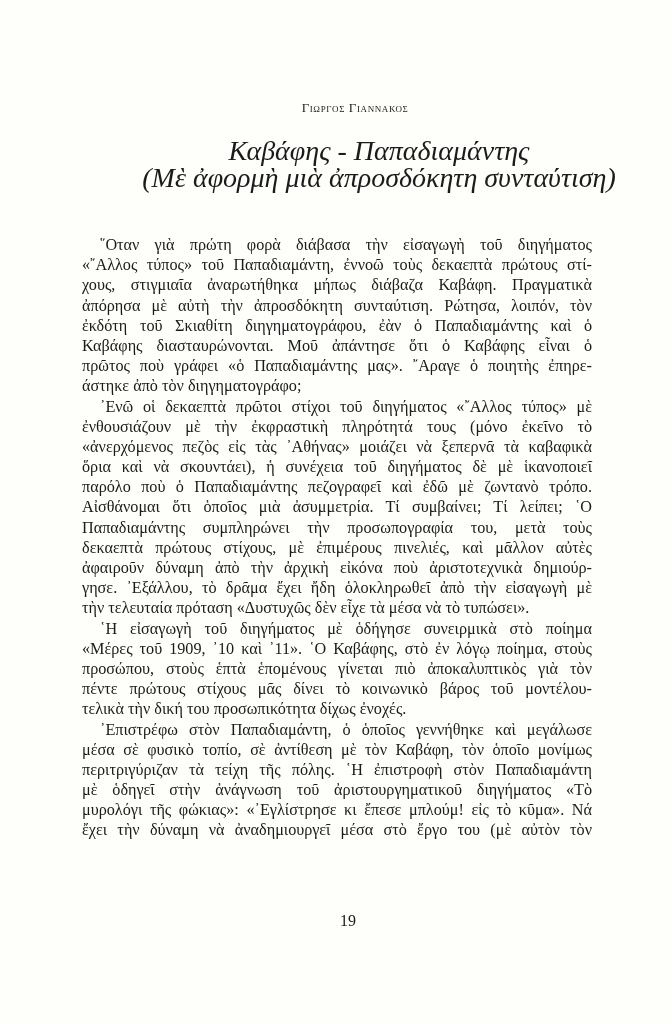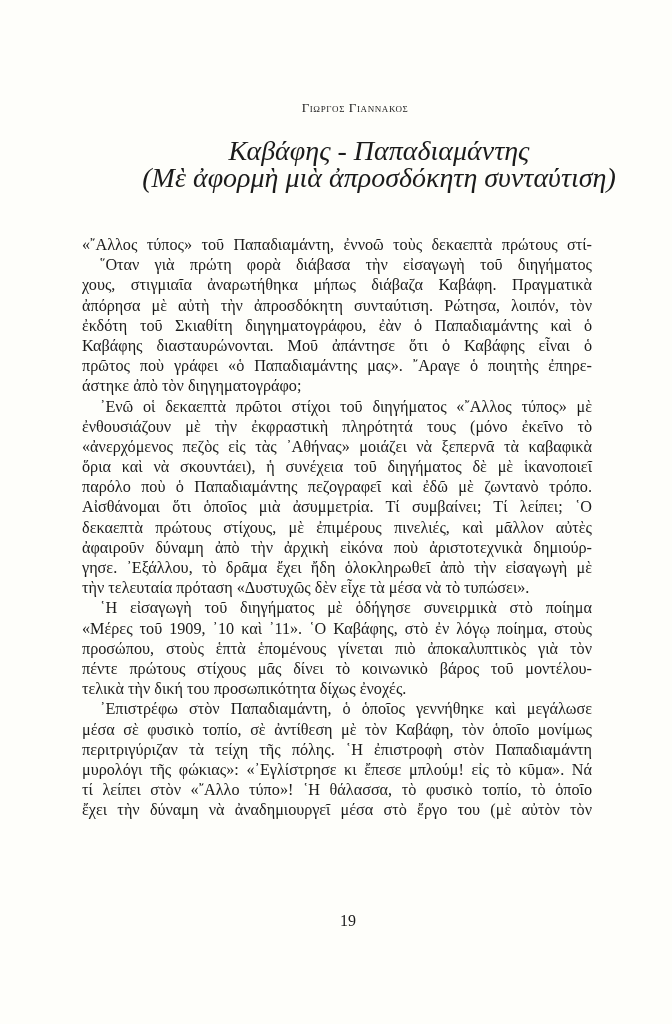--- a/index.html
+++ b/index.html
@@ -78,45 +78,46 @@
 
 <div class="page">
   <div class="running-head">Γιωργος Γιαννακος</div>
 
   <div class="title-block">
     <div>Καβάφης - Παπαδιαμάντης</div>
     <div>(Μὲ ἀφορμὴ μιὰ ἀπροσδόκητη συνταύτιση)</div>
   </div>
 
   <div class="body-text">
+    <span class="line indent">῞Οταν γιὰ πρώτη φορὰ διάβασα τὴν εἰσαγωγὴ τοῦ διηγήματος</span>
     <span class="line">«῎Αλλος τύπος» τοῦ Παπαδιαμάντη, ἐννοῶ τοὺς δεκαεπτὰ πρώτους στί-</span>
-    <span class="line indent">῞Οταν γιὰ πρώτη φορὰ διάβασα τὴν εἰσαγωγὴ τοῦ διηγήματος</span>
     <span class="line">χους, στιγμιαῖα ἀναρωτήθηκα μήπως διάβαζα Καβάφη. Πραγματικὰ</span>
     <span class="line">ἀπόρησα μὲ αὐτὴ τὴν ἀπροσδόκητη συνταύτιση. Ρώτησα, λοιπόν, τὸν</span>
     <span class="line">ἐκδότη τοῦ Σκιαθίτη διηγηματογράφου, ἐὰν ὁ Παπαδιαμάντης καὶ ὁ</span>
     <span class="line">Καβάφης διασταυρώνονται. Μοῦ ἀπάντησε ὅτι ὁ Καβάφης εἶναι ὁ</span>
     <span class="line">πρῶτος ποὺ γράφει «ὁ Παπαδιαμάντης μας». ῎Αραγε ὁ ποιητὴς ἐπηρε-</span>
     <span class="line last">άστηκε ἀπὸ τὸν διηγηματογράφο;</span>
     <span class="line indent">᾿Ενῶ οἱ δεκαεπτὰ πρῶτοι στίχοι τοῦ διηγήματος «῎Αλλος τύπος» μὲ</span>
     <span class="line">ἐνθουσιάζουν μὲ τὴν ἐκφραστικὴ πληρότητά τους (μόνο ἐκεῖνο τὸ</span>
     <span class="line">«ἀνερχόμενος πεζὸς εἰς τὰς ᾿Αθήνας» μοιάζει νὰ ξεπερνᾶ τὰ καβαφικὰ</span>
     <span class="line">ὅρια καὶ νὰ σκουντάει), ἡ συνέχεια τοῦ διηγήματος δὲ μὲ ἱκανοποιεῖ</span>
     <span class="line">παρόλο ποὺ ὁ Παπαδιαμάντης πεζογραφεῖ καὶ ἐδῶ μὲ ζωντανὸ τρόπο.</span>
     <span class="line">Αἰσθάνομαι ὅτι ὁποῖος μιὰ ἀσυμμετρία. Τί συμβαίνει; Τί λείπει; ῾Ο</span>
+    <span class="line">Παπαδιαμάντης συμπληρώνει τὴν προσωπογραφία του, μετὰ τοὺς</span>
     <span class="line">δεκαεπτὰ πρώτους  στίχους, μὲ ἐπιμέρους πινελιές, καὶ μᾶλλον αὐτὲς</span>
     <span class="line">ἀφαιροῦν δύναμη ἀπὸ τὴν ἀρχικὴ εἰκόνα ποὺ ἀριστοτεχνικὰ δημιούρ-</span>
     <span class="line">γησε. ᾿Εξάλλου, τὸ δρᾶμα ἔχει ἤδη ὁλοκληρωθεῖ ἀπὸ τὴν εἰσαγωγὴ μὲ</span>
     <span class="line last">τὴν τελευταία πρόταση «Δυστυχῶς δὲν εἶχε τὰ μέσα νὰ τὸ τυπώσει».</span>
     <span class="line indent">῾Η εἰσαγωγὴ τοῦ διηγήματος μὲ ὁδήγησε συνειρμικὰ στὸ ποίημα</span>
     <span class="line">«Μέρες τοῦ 1909, ᾿10 καὶ ᾿11». ῾Ο Καβάφης, στὸ ἐν λόγῳ ποίημα, στοὺς</span>
     <span class="line">προσώπου, στοὺς ἑπτὰ ἑπομένους γίνεται πιὸ ἀποκαλυπτικὸς γιὰ τὸν</span>
     <span class="line">πέντε πρώτους στίχους μᾶς δίνει τὸ κοινωνικὸ βάρος τοῦ μοντέλου-</span>
     <span class="line last">τελικὰ τὴν δική του προσωπικότητα δίχως ἐνοχές.</span>
     <span class="line indent">᾿Επιστρέφω στὸν Παπαδιαμάντη, ὁ ὁποῖος γεννήθηκε καὶ μεγάλωσε</span>
     <span class="line">μέσα σὲ φυσικὸ τοπίο, σὲ ἀντίθεση μὲ τὸν Καβάφη, τὸν ὁποῖο μονίμως</span>
     <span class="line">περιτριγύριζαν τὰ τείχη τῆς πόλης. ῾Η ἐπιστροφὴ στὸν Παπαδιαμάντη</span>
+    <span class="line">μὲ ὁδηγεῖ στὴν ἀνάγνωση τοῦ ἀριστουργηματικοῦ διηγήματος «Τὸ</span>
     <span class="line">μυρολόγι τῆς φώκιας»: «᾿Εγλίστρησε κι ἔπεσε μπλούμ! εἰς τὸ κῦμα». Νά</span>
-    <span class="line">τί λείπει στὸν «῎Αλλο τύπο»! ῾Η θάλασσα, τὸ φυσικὸ τοπίο, τὸ ὁποῖο</span>
     <span class="line">ἔχει τὴν δύναμη νὰ ἀναδημιουργεῖ μέσα στὸ ἔργο του (μὲ αὐτὸν τὸν</span>
   </div>
 
   <div class="page-number">19</div>
 </div>
 
 </body></html>

